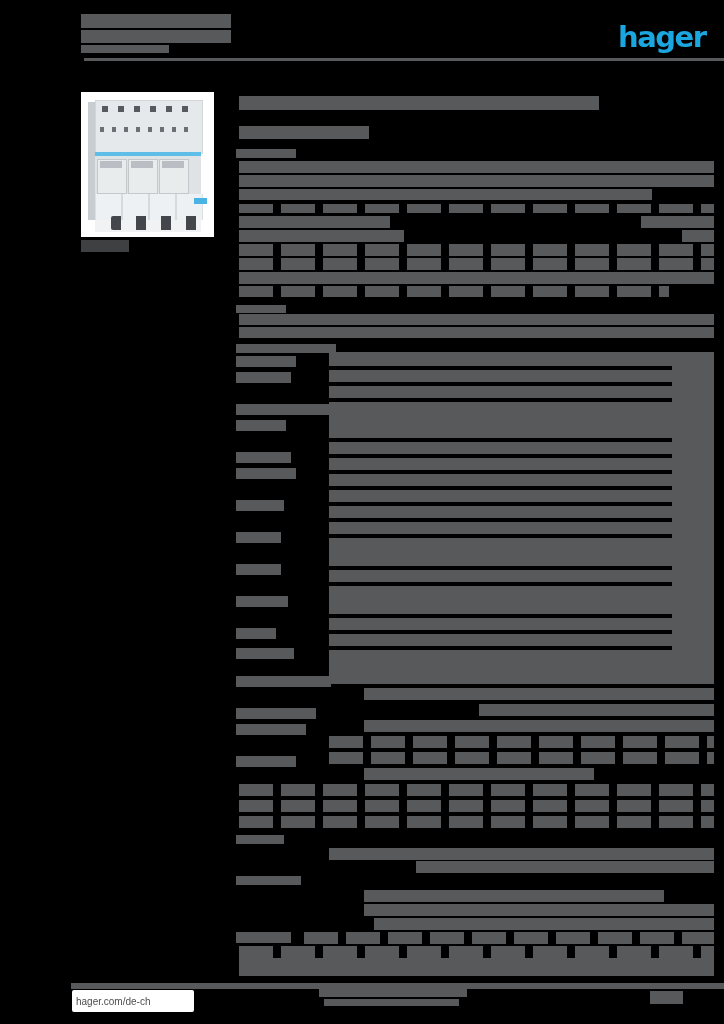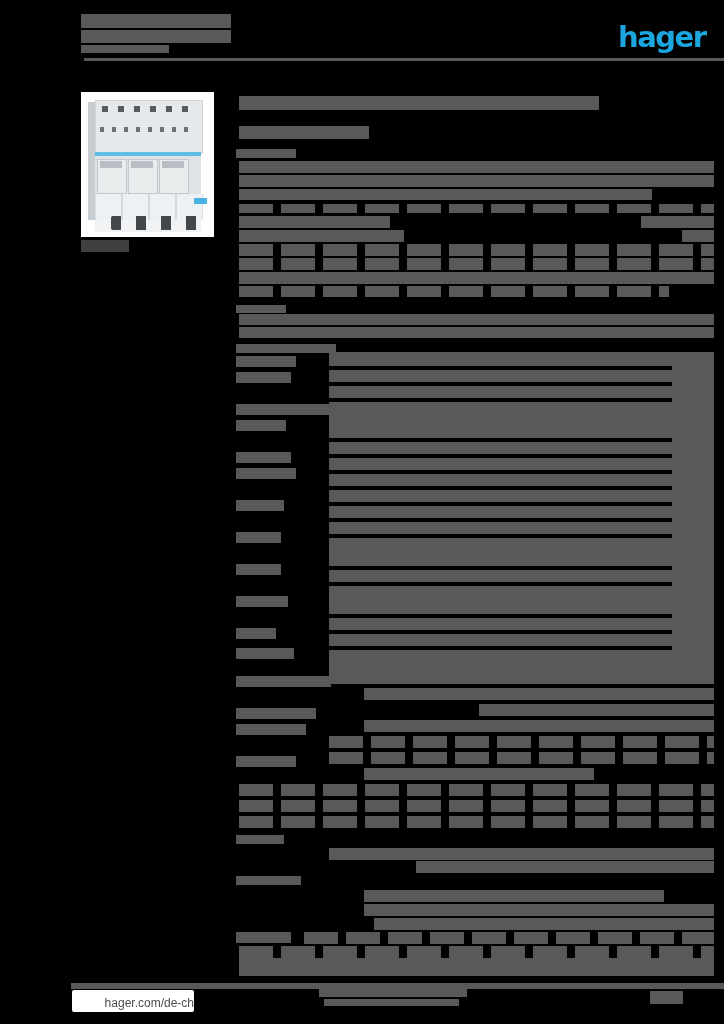--- a/index.html
+++ b/index.html
@@ -30,21 +30,21 @@
   #photo .covers{position:absolute;left:14px;top:102px;width:106px;height:26px;background:#eef1f3;
       border-left:1px solid #dbe0e3;border-right:1px solid #dbe0e3;}
   #photo .cover-seams{position:absolute;left:0;top:0;width:100%;height:100%;
       background:repeating-linear-gradient(90deg,transparent 0 25px,#d5dade 25px 27px);}
   #photo .label-blue{position:absolute;left:98px;top:4px;width:13px;height:6px;background:#49B4E4;}
   #photo .base{position:absolute;left:14px;top:128px;width:106px;height:12px;background:#f1f2f3;}
   #photo .knobs{position:absolute;left:16px;top:-4px;width:100px;height:14px;
       background:repeating-linear-gradient(90deg,#43474B 0 10px,transparent 10px 25px);border-radius:2px;}
   
   #footer-link-box{position:absolute;left:48px;top:990px;width:122px;height:22px;background:#fff;border-radius:2px;}
-  #footer-link-box span{display:block;padding:6px 0 0 4px;font-size:12px;color:#4c4d4f;text-align:right;}
+  #footer-link-box span{display:block;padding:6px 0 0 4px;font-size:10px;color:#4c4d4f;}
 </style>
 </head>
 <body>
 
 <div id="stage">
 
   <div id="logo">hager</div>
 
   <div id="photo">
     <div class="din-rail"></div>

